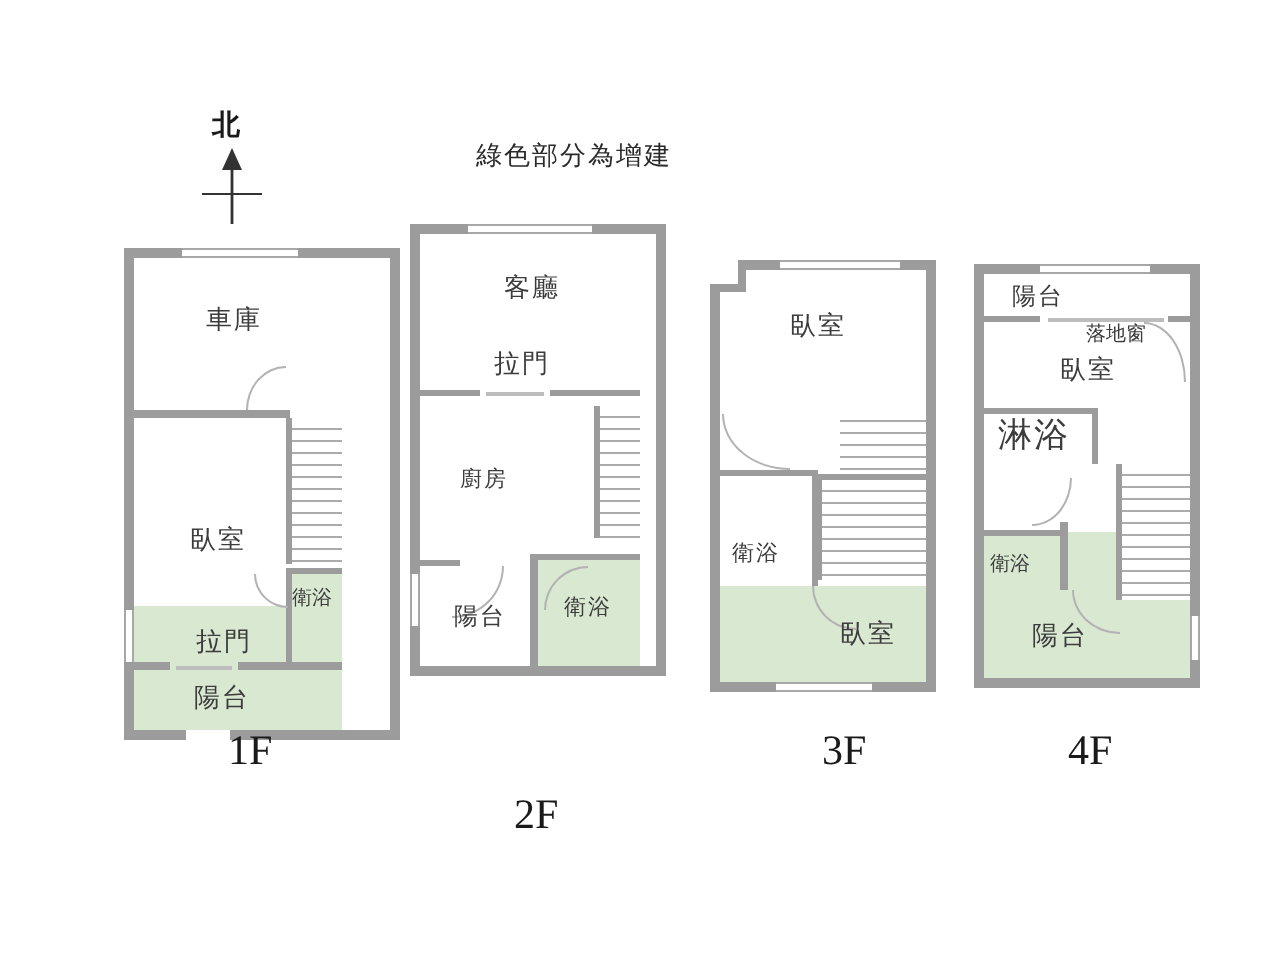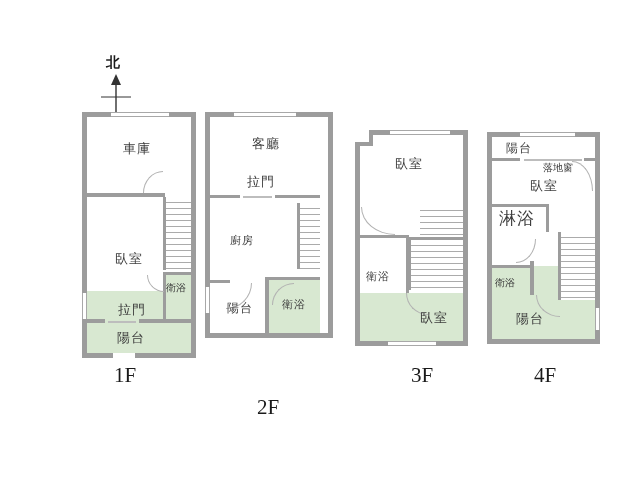--- a/index.html
+++ b/index.html
@@ -37,22 +37,23 @@
 
 <div id="canvas">
 
   <span id="compass-label">北</span>
   <svg style="position:absolute;left:96px;top:72px;" width="40" height="42" viewBox="0 0 40 42">
     <line x1="20" y1="8" x2="20" y2="40" stroke="#333" stroke-width="1.4"></line>
     <line x1="5" y1="25" x2="35" y2="25" stroke="#333" stroke-width="1"></line>
     <polygon points="15,13 20,2 25,13" fill="#333"></polygon>
   </svg>
 
+  <div id="note">綠色部分為增建</div>
 
-  <div class="plan" style="left:62px;top:112px;width:114px;height:246px;margin-left:20px;">
+  <div class="plan" style="left:62px;top:124px;width:138px;height:246px;">
     <div class="win" style="left:24px;width:58px;"></div>
     <div class="winv" style="left:-5px;top:176px;height:26px;"></div>
 
     <div class="green" style="left:0;top:174px;width:104px;height:62px;"></div>
     <div class="green" style="left:76px;top:155px;width:28px;height:49px;border-left:3px solid #9c9c9c;border-top:3px solid #9c9c9c;box-sizing:border-box;"></div>
 
     <div class="wall" style="left:0;top:76px;width:78px;height:4px;"></div>
     <div class="stairs" style="left:76px;top:80px;width:28px;height:73px;border-left:3px solid #9c9c9c;"></div>
     <div class="wall" style="left:0;top:202px;width:18px;height:4px;"></div>
     <div class="thin" style="left:21px;top:204px;width:28px;height:2px;"></div>

